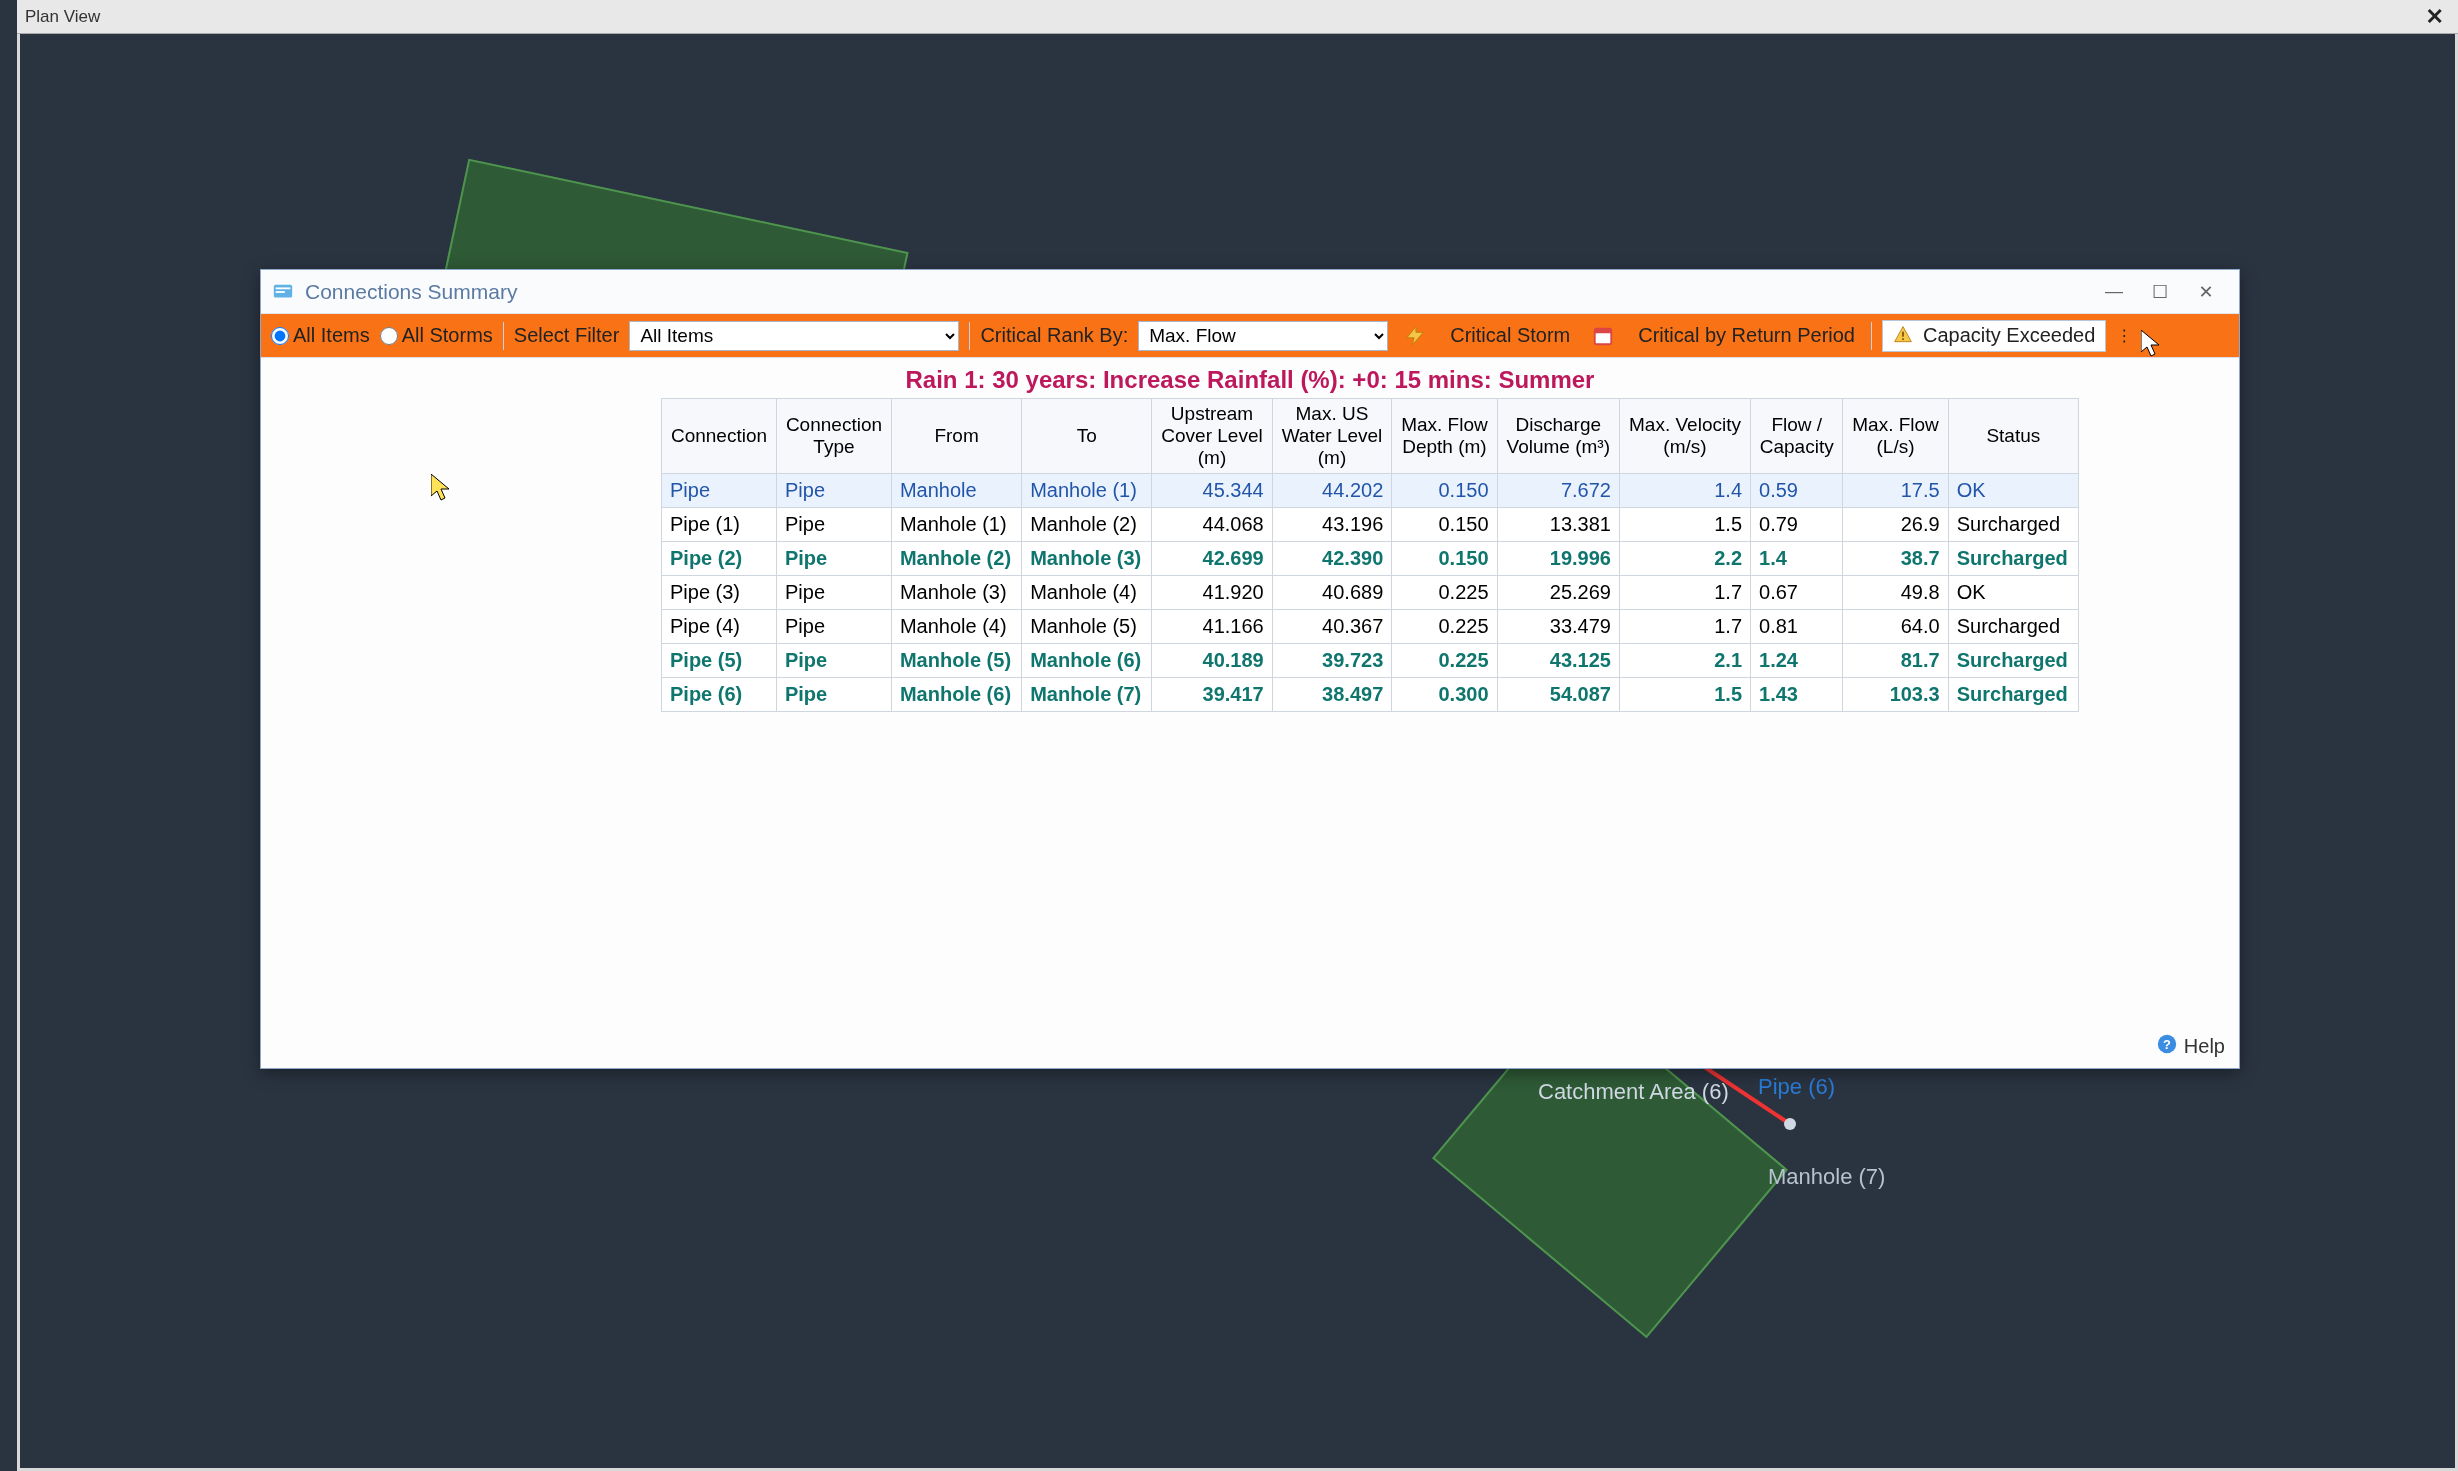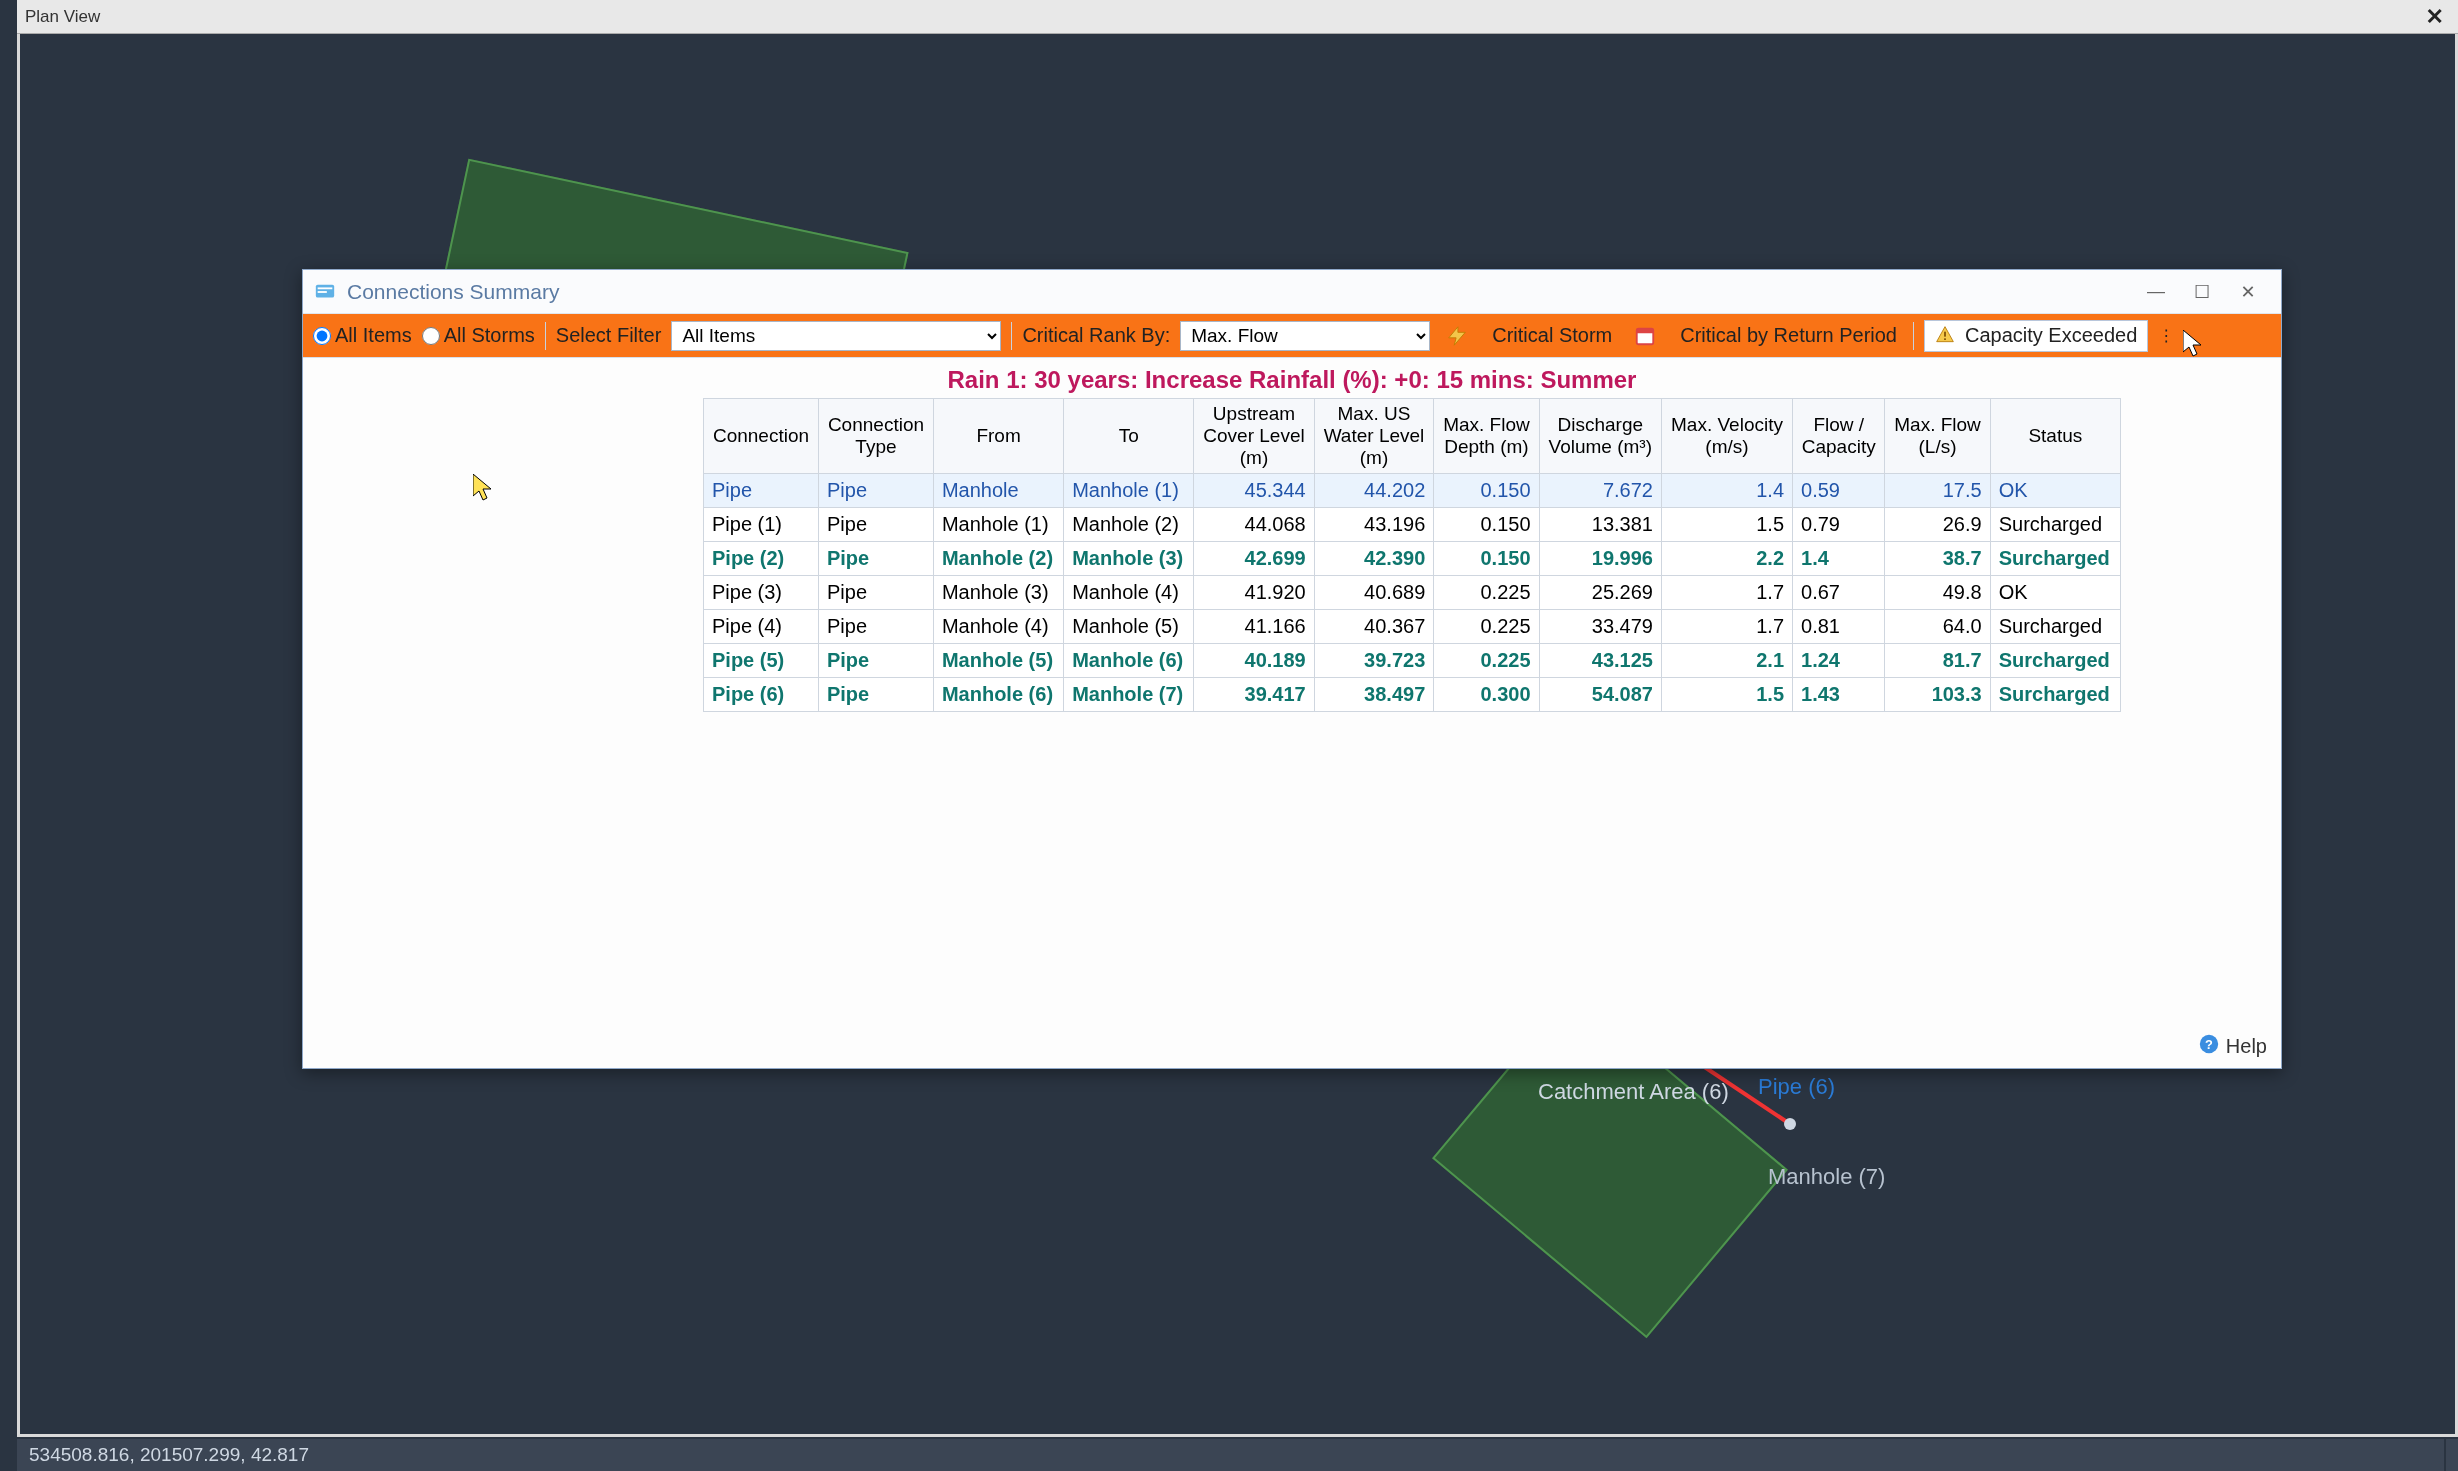--- a/index.html
+++ b/index.html
@@ -66,21 +66,20 @@
   position: absolute;
   left: 240px;
   top: 235px;
   width: 1980px;
   height: 800px;
   background: #fdfdfd;
   border: 1px solid #8fa8c9;
   box-shadow: 0 4px 16px rgba(0,0,0,0.4);
   display: flex;
   flex-direction: column;
-  margin-left: 42px;
 }
 .dialog-titlebar {
   height: 44px;
   display: flex;
   align-items: center;
   padding: 0 10px;
   background: #fafbfd;
   border-bottom: 1px solid #e0e6ee;
 }
 .dialog-titlebar .title-icon {
@@ -436,17 +435,13 @@
 
       <div class="cursor-arrow" style="left:170px; top:204px;">
         <svg width="20" height="28">
             <polygon points="0,0 0,22 6,17 10,26 14,24 10,15 18,15" fill="#ffe257" stroke="#000" stroke-width="1"></polygon>
           </svg>
       </div>
     </div>
 
   </div>
 
-  <div class="statusbar">
-    <span>534508.816, 201507.299, 42.817</span>
-    <span class="divider"></span>
-  </div>
 </div>
 
 </body></html>

